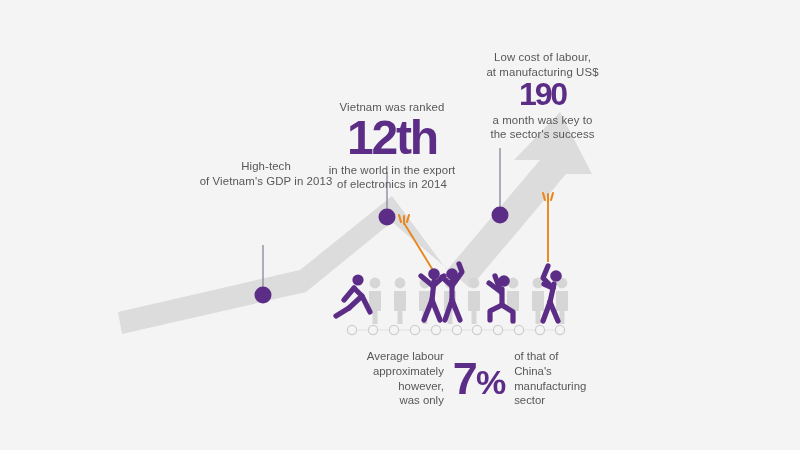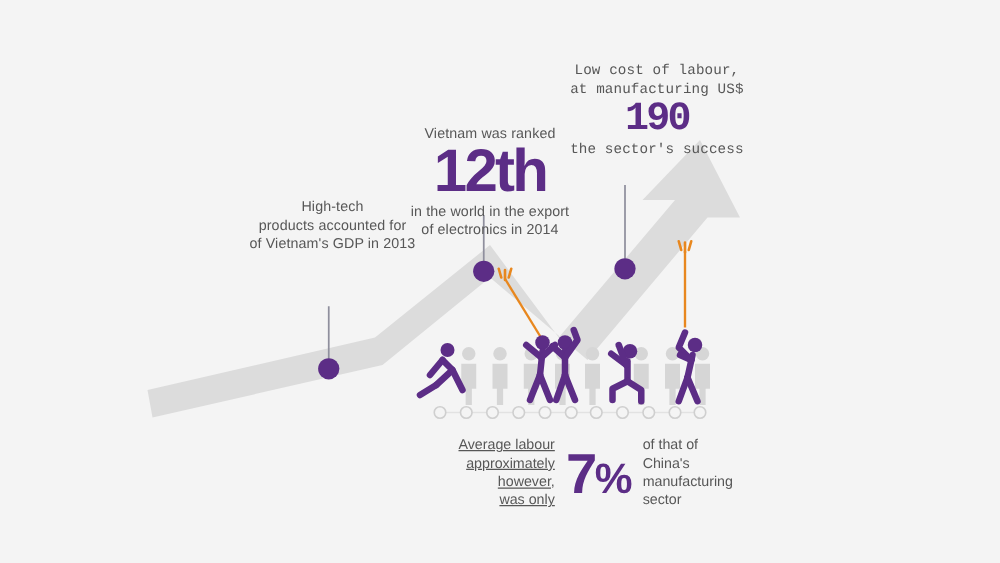--- a/index.html
+++ b/index.html
@@ -70,25 +70,24 @@
     text-align: center;
     margin-top: 12px;
   }
   #stat-rank .bignum {
     font-size: 48px;
     margin: 1px 0 3px 0;
   }
 
   
   #stat-wage {
-    left: 448px;
+    left: 465px;
     top: 50px;
     width: 155px;
     text-align: center;
-    font-family: Liberation Mono, monospace;
   }
   #stat-wage .bignum {
     font-size: 32px;
     margin: 1px 0 3px 0;
   }
 
   
   #stat-productivity {
     left: 330px;
     top: 349px;
@@ -96,21 +95,20 @@
     display: flex;
     align-items: center;
     justify-content: center;
   }
   #stat-productivity .cap-left {
     text-align: right;
     width: 104px;
     font-size: 11.4px;
     color: #575757;
     line-height: 1.3;
-    text-decoration: underline;
   }
   #stat-productivity .bignum {
     font-size: 45px;
     margin: 0 9px;
     letter-spacing: -2px;
   }
   #stat-productivity .bignum .suffix {
     font-size: 34px;
     letter-spacing: -1px;
   }
@@ -249,35 +247,35 @@
         <circle cx="498" cy="330" r="4.6"></circle>
         <circle cx="519" cy="330" r="4.6"></circle>
         <circle cx="540" cy="330" r="4.6"></circle>
         <circle cx="560" cy="330" r="4.6"></circle>
       </g>
     </g>
   </svg>
 
   <div class="callout" id="stat-gdp">
     <div class="cap">High-tech</div>
-    <div class="cap">products accounted for</div>
     <div class="cap">of Vietnam's GDP in 2013</div>
   </div>
 
   <div class="callout" id="stat-rank">
     <div class="cap">Vietnam was ranked</div>
     <div class="bignum">12th</div>
     <div class="cap">in the world in the export</div>
     <div class="cap">of electronics in 2014</div>
   </div>
 
   <div class="callout" id="stat-wage">
     <div class="cap">Low cost of labour,</div>
     <div class="cap">at manufacturing US$</div>
     <div class="bignum">190</div>
+    <div class="cap">a month was key to</div>
     <div class="cap">the sector's success</div>
   </div>
 
   <div class="callout" id="stat-productivity">
     <div class="cap-left">
       <div>Average labour</div>
       <div>approximately however,</div>
       <div>was only</div>
     </div>
     <div class="bignum"><span>7</span><span class="suffix">%</span></div>

